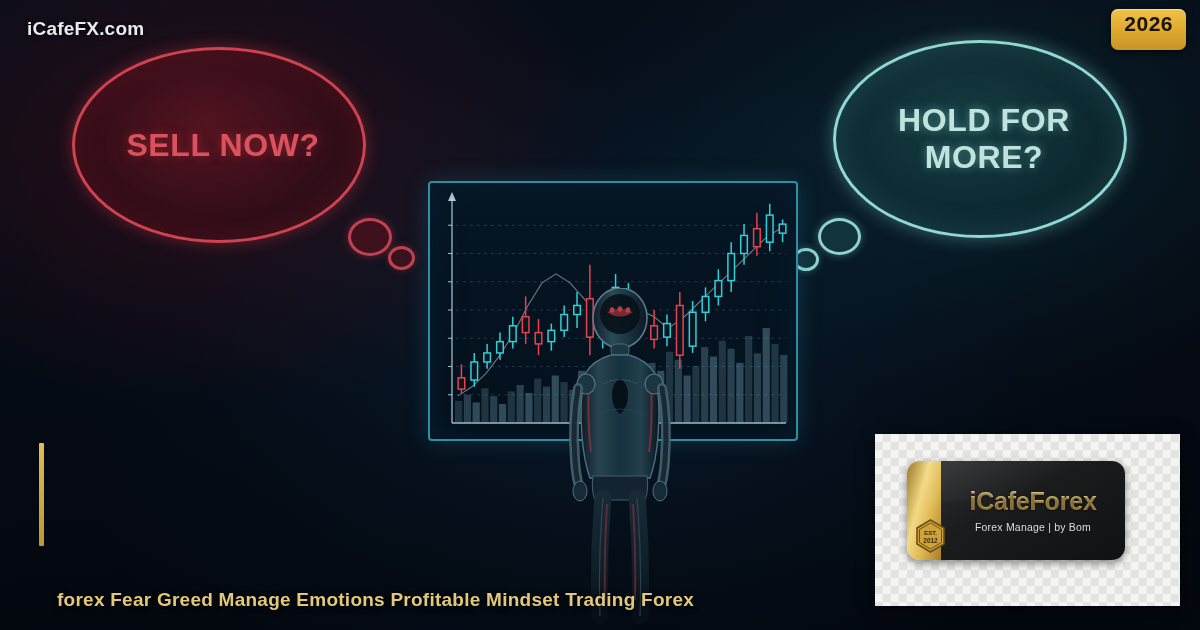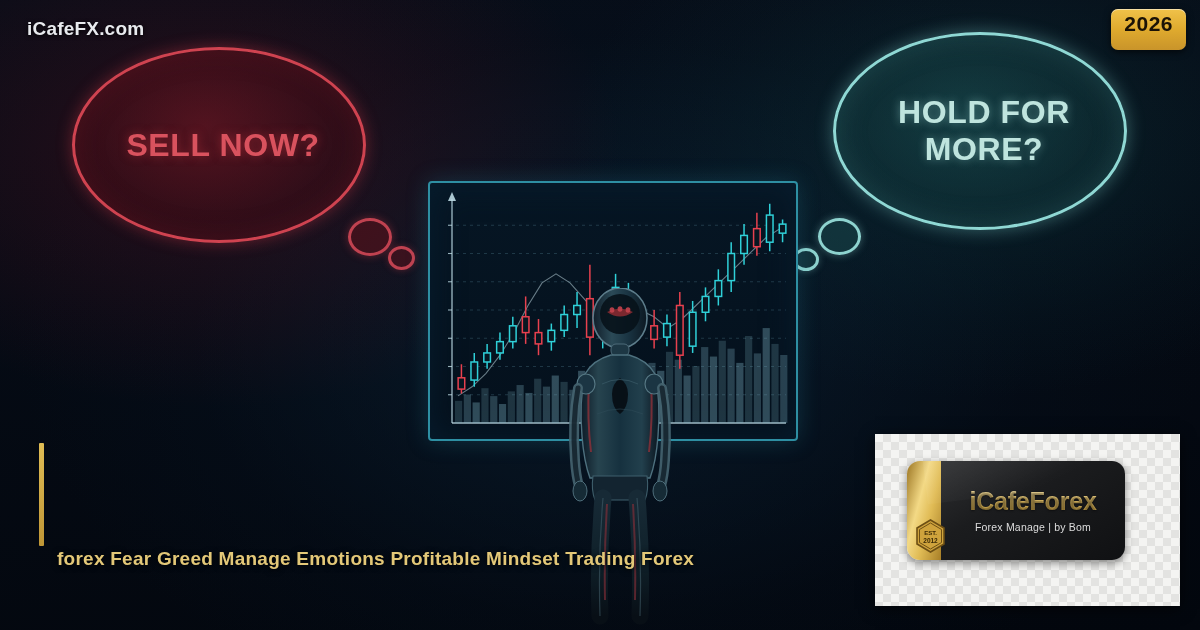--- a/index.html
+++ b/index.html
@@ -28,21 +28,21 @@
   .bubble{position:absolute;display:flex;align-items:center;justify-content:center;
     border-radius:50%;text-align:center;}
   .bubble span{font-size:32px;font-weight:bold;letter-spacing:.6px;margin-left:8px;}
 
   .bubble-sell{left:72px;top:47px;width:288px;height:190px;
     background:radial-gradient(ellipse at 45% 40%, rgba(110,22,34,.62) 0%, rgba(64,12,22,.52) 60%, rgba(40,8,16,.42) 100%);
     border:3px solid #cf4350;
     box-shadow:0 0 16px rgba(196,54,66,.45), inset 0 0 28px rgba(150,25,40,.30);}
   .bubble-sell span{color:#d9525e;text-shadow:0 0 10px rgba(200,50,62,.5);}
 
-  .bubble-hold{left:833px;top:32px;width:288px;height:192px;
+  .bubble-hold{left:833px;top:40px;width:288px;height:192px;
     background:radial-gradient(ellipse at 45% 40%, rgba(28,82,84,.55) 0%, rgba(18,56,60,.45) 60%, rgba(12,38,44,.38) 100%);
     border:3px solid #8fd8d4;
     box-shadow:0 0 18px rgba(130,215,210,.40), inset 0 0 30px rgba(90,180,178,.22);}
   .bubble-hold span{color:#bfe4de;text-shadow:0 0 10px rgba(160,225,220,.45);}
 
   .dot{position:absolute;border-radius:50%;}
   .dot-r1{left:348px;top:218px;width:38px;height:32px;border:3px solid #c04250;
     background:rgba(95,18,28,.55);box-shadow:0 0 9px rgba(190,55,66,.45);}
   .dot-r2{left:388px;top:246px;width:21px;height:18px;border:3px solid #c04250;
     background:rgba(95,18,28,.5);box-shadow:0 0 7px rgba(190,55,66,.4);}
@@ -65,21 +65,21 @@
   
   .accent-bar{position:absolute;left:39px;top:443px;width:5px;height:103px;
     background:linear-gradient(180deg,#d8b košta);}
   .accent-bar{background:linear-gradient(180deg,#dcb košta 0%,#c9a03a 100%);}
   .accent-bar{background:linear-gradient(180deg,#e0bd55 0%,#bf9636 100%);border-radius:1px;}
 
   .title{position:absolute;left:62px;top:446px;width:760px;
     font-size:43px;font-weight:bold;line-height:53px;color:#f2f3f5;
     letter-spacing:.2px;text-shadow:0 2px 8px rgba(0,0,0,.95), 0 0 22px rgba(0,0,0,.7);}
 
-  .subtitle{position:absolute;left:57px;top:548px;width:800px;
+  .subtitle{position:absolute;left:57px;top:589px;width:800px;
     font-size:19px;font-weight:bold;color:#e3c878;letter-spacing:.25px;
     text-shadow:0 1px 6px rgba(0,0,0,.95);}
 
   
   .logo-card{position:absolute;left:875px;top:434px;width:305px;height:172px;
     background-color:#f4f4f2;
     background-image:
       linear-gradient(45deg,#e3e3e1 25%,transparent 25%,transparent 75%,#e3e3e1 75%),
       linear-gradient(45deg,#e3e3e1 25%,transparent 25%,transparent 75%,#e3e3e1 75%);
     background-size:16px 16px;background-position:0 0,8px 8px;

